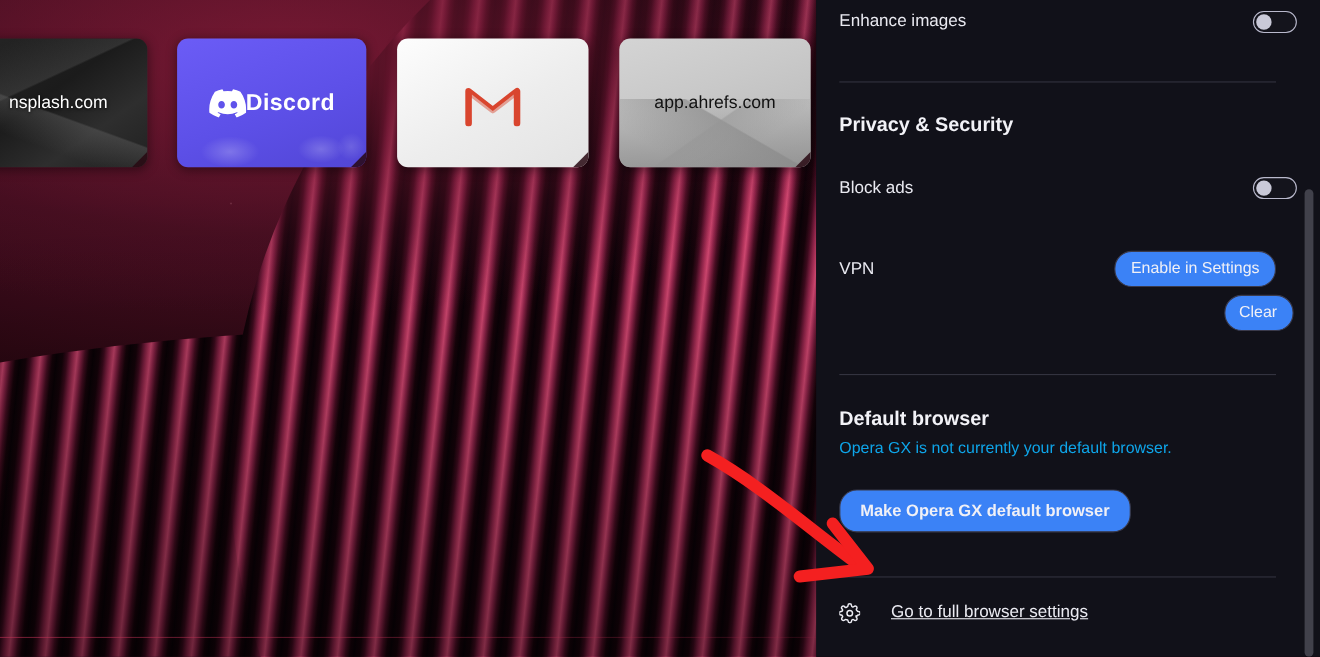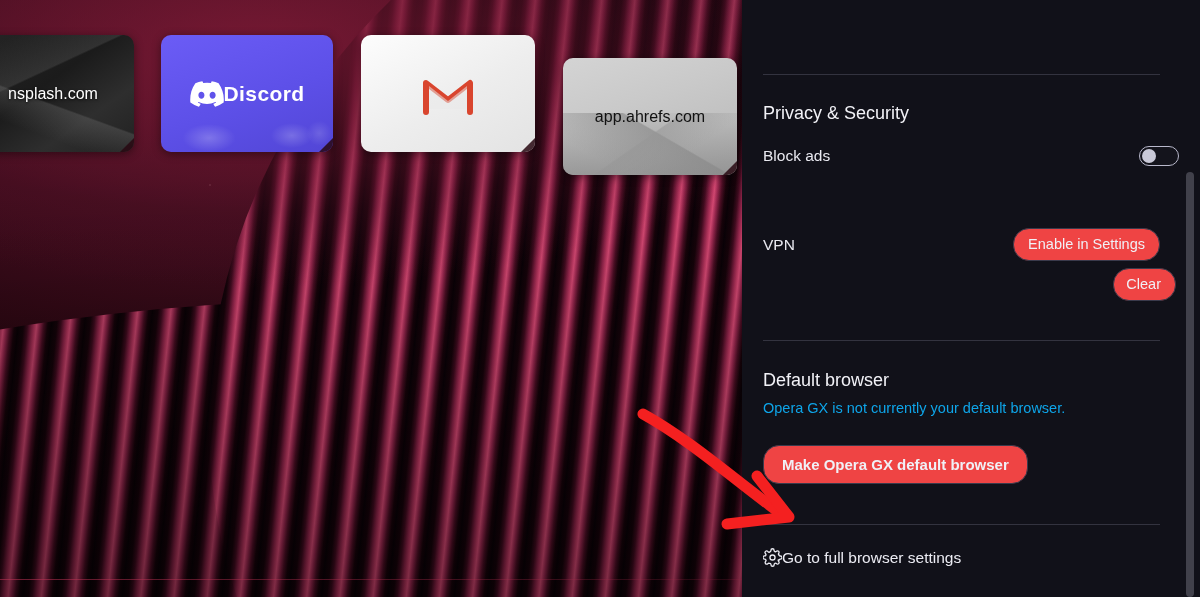--- a/index.html
+++ b/index.html
@@ -95,68 +95,69 @@
   #tile-discord .blobs{
     position:absolute; inset:0;
     background:
       radial-gradient(38px 20px at 28% 88%, rgba(255,255,255,.22), transparent 70%),
       radial-gradient(30px 18px at 76% 86%, rgba(255,255,255,.20), transparent 70%),
       radial-gradient(18px 18px at 92% 84%, rgba(255,255,255,.14), transparent 70%);
   }
   .dc-row{ position:relative; display:flex; align-items:center; gap:0; }
   .dc-name{ color:#fff; font-size:21px; font-weight:700; letter-spacing:.4px; }
   #tile-gmail { left:361px; width:174px; background:linear-gradient(150deg,#fdfdfd 0%,#ededed 55%,#e3e3e3 100%); }
-  #tile-ahrefs { left:563px; width:174px; background:linear-gradient(160deg,#d4d4d4 0%,#c9c9c9 40%,#b6b6b6 100%);margin-top:23px; }
+  #tile-ahrefs { left:563px; width:174px; background:linear-gradient(160deg,#d4d4d4 0%,#c9c9c9 40%,#b6b6b6 100%); }
   #tile-ahrefs .mtn{
     position:absolute; left:0; right:0; bottom:0; height:62px;
     background:
       linear-gradient(145deg, transparent 45%, rgba(150,150,150,.55) 46%, transparent 70%),
       linear-gradient(-150deg, transparent 40%, rgba(135,135,135,.6) 41%, transparent 78%),
       linear-gradient(180deg, rgba(170,170,170,.2), rgba(120,120,120,.55));
   }
   #tile-ahrefs .lbl{ position:relative; color:#111; font-size:16px; }
 
   
   #panel {
     position:absolute; right:0; top:0; width:458px; height:597px;
     background:#111119;
     color:#e8e8ef;
   }
   .row {
     position:absolute; left:21px; right:21px; height:40px;
     display:flex; align-items:center; justify-content:space-between;
   }
   .row-label { font-size:15.5px; color:#e9e9f0; }
-  .sec-title { position:absolute; left:21px; font-size:18px; font-weight:400; color:#f2f2f7; }
+  .sec-title { position:absolute; left:21px; font-size:18px; font-weight:700; color:#f2f2f7; }
   .divider { position:absolute; left:21px; right:40px; height:1px; background:#33333f; }
 
   .toggle {
     width:40px; height:20px; border-radius:10px;
     background:#14141c; border:1.5px solid #b9b9cc;
     position:relative; flex:none;
   }
   .toggle .knob{
     position:absolute; left:2px; top:2px; width:14px; height:14px;
     border-radius:50%; background:#c9c9d8;
   }
 
   .btn {
-    background:#ef4444; border:1px solid #3a3a4b; border-radius:16px;
+    background:#3b82f6; border:1px solid #3a3a4b; border-radius:16px;
     color:#f0f0f6; font-size:14.5px; font-family:inherit;
     padding:8px 14px; cursor:pointer; line-height:1;
   }
   #btn-vpn { position:absolute; right:40px; top:228px; }
   #btn-clear { position:absolute; right:24px; top:268px;padding-left:12px; }
   #btn-default { position:absolute; left:21px; top:445px; padding:11px 18px; font-size:15px;font-weight:bold; }
 
   #subtext { position:absolute; left:21px; top:400px; font-size:14.5px; color:#0ea5e9; }
 
   #fullsettings {
-    position:absolute; left:21px; top:548px; display:flex; align-items:center; gap:0;
+    position:absolute; left:21px; top:548px; display:flex; gap:28px;
     cursor:pointer;
+    text-decoration:underline;
   }
   #fullsettings .lbl{ font-size:15.5px; color:#ececf3; }
 
   
   #scrollbar { position:absolute; right:6px; top:172px; width:8px; height:425px;
                border-radius:4px; background:#41414b; }
 
   
   #arrow { position:absolute; left:0; top:0; width:1200px; height:597px; pointer-events:none; }
 </style>
@@ -199,26 +200,32 @@
 
   <div class="tile" id="tile-ahrefs">
     <div class="mtn"></div>
     <div class="lbl">app.ahrefs.com</div>
   </div>
 
 </div>
 
 <div id="panel">
 
+  <div class="row" style="top:0px;">
+    <span class="row-label">Enhance images</span>
+    <span class="toggle">
+        <span class="knob"></span>
+      </span>
+  </div>
 
   <div class="divider" style="top:74px;"></div>
 
   <div class="sec-title" style="top:103px;">Privacy &amp; Security</div>
 
-  <div class="row" style="top:136px;">
+  <div class="row" style="top:151px;">
     <span class="row-label">Block ads</span>
     <span class="toggle">
         <span class="knob"></span>
       </span>
   </div>
 
 
   <div class="row" style="top:225px;">
     <span class="row-label">VPN</span>
   </div>

